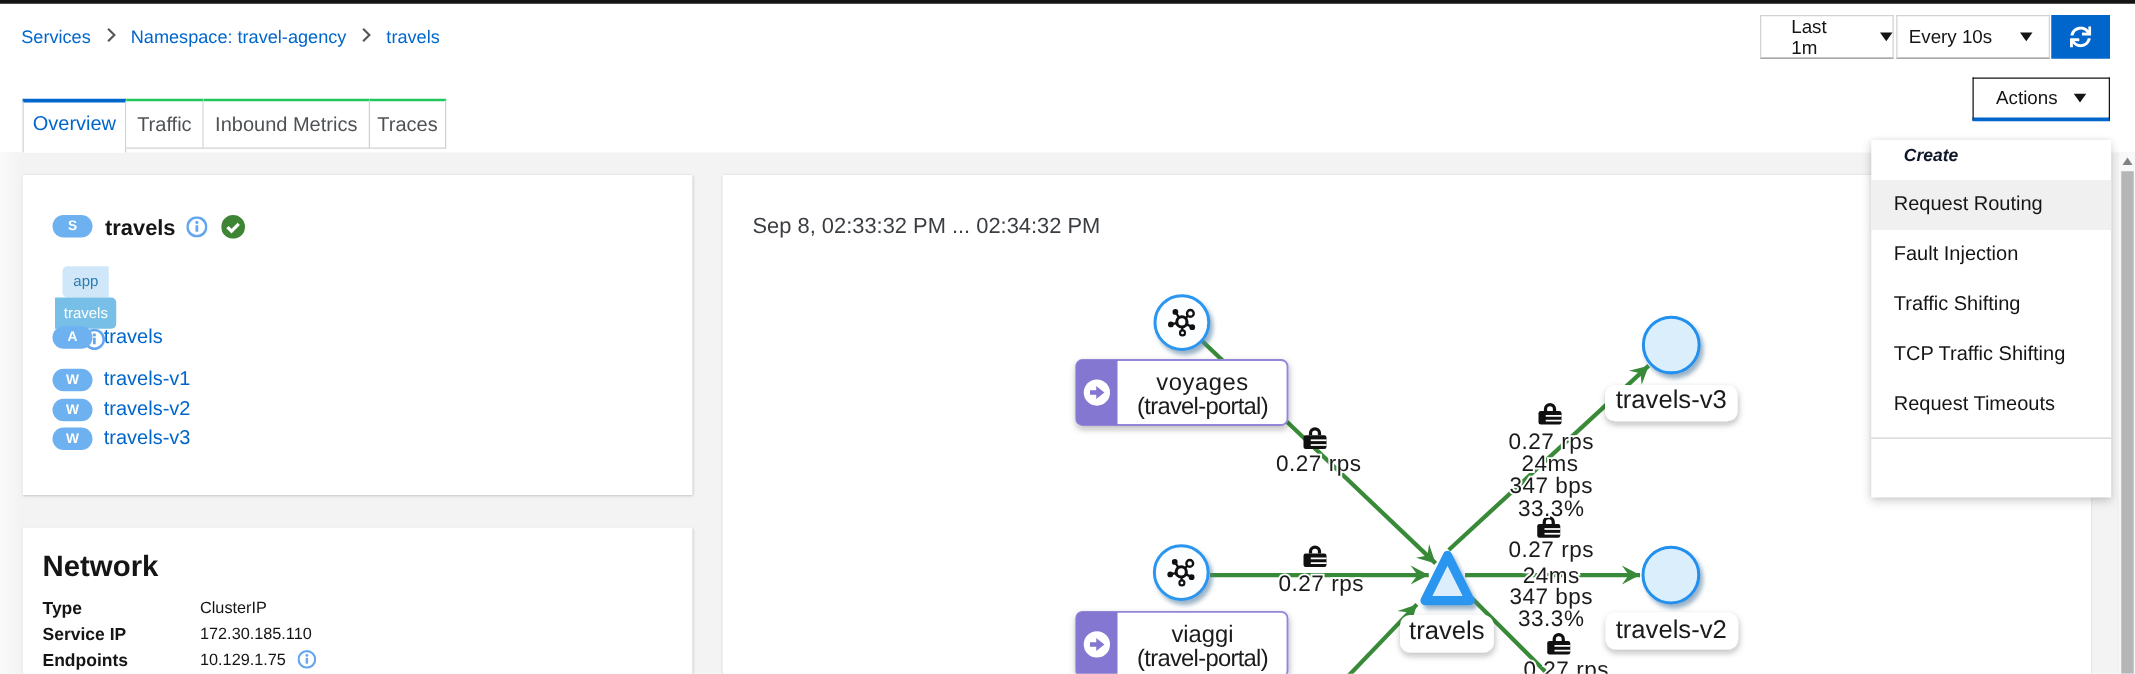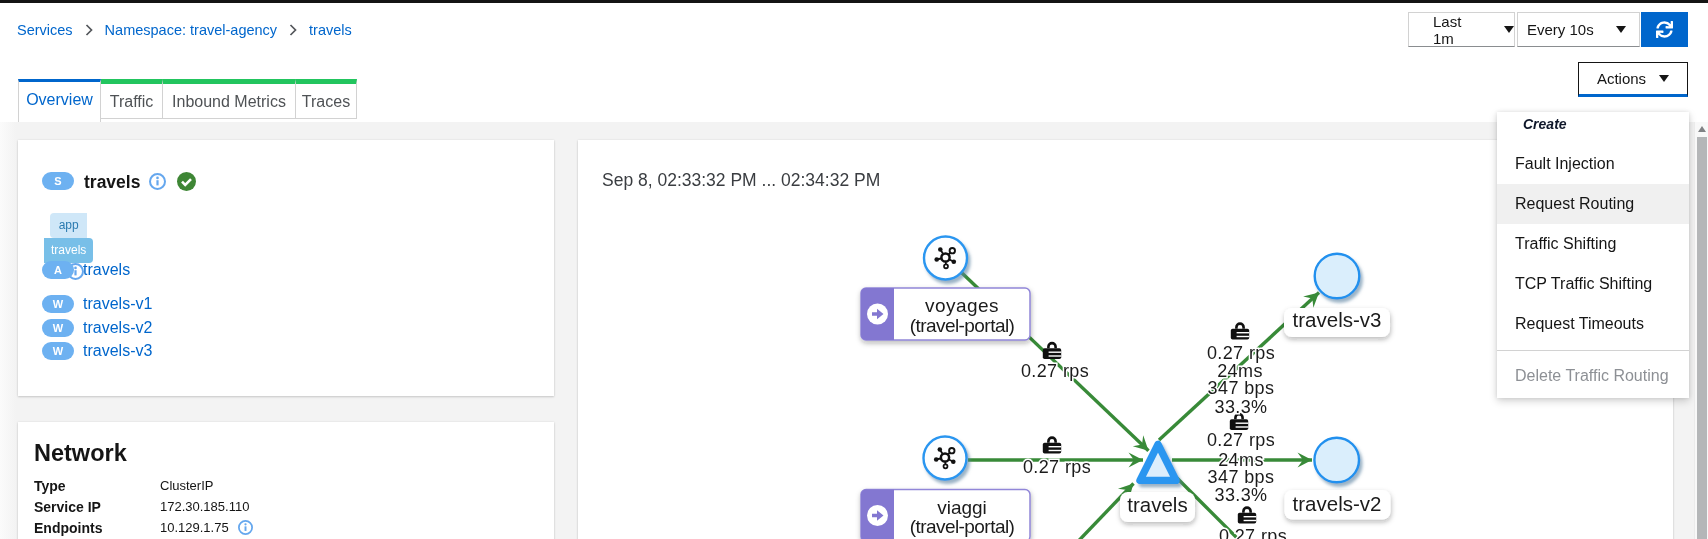--- a/index.html
+++ b/index.html
@@ -4,33 +4,33 @@
 <style>
   * { margin:0; padding:0; box-sizing:border-box; }
   html,body { width:1708px; height:539px; overflow:hidden; }
   body { position:relative; background:#fff; font-family:"Liberation Sans",sans-serif; color:#151515; }
   .abs { position:absolute; }
   .masthead { left:0; top:0; width:1708px; height:3px; background:#141414; }
   .contentbg { left:0; top:122px; width:1708px; height:417px; background:#f3f3f3; }
   .card { background:#fff; box-shadow:0 1px 2px rgba(3,3,3,.16), 0 0 2px rgba(3,3,3,.08); }
 
   
-  .crumbs { left:17px; top:22px; font-size:14.5px; display:flex; align-items:center; }
+  .crumbs { left:17px; top:22px; font-size:14.5px; display:flex; }
   .crumbs a { color:#0066cc; text-decoration:none; }
   .crumb-sep { display:inline-block; margin:0 12px; }
 
   
   .sel { border:1px solid #d2d2d2; border-bottom-color:#8a8d90; background:#fff; height:35px; top:12px; display:flex; align-items:center; font-size:15px; color:#151515; }
   .caret { width:0; height:0; border-left:5.5px solid transparent; border-right:5.5px solid transparent; border-top:7px solid #151515; display:inline-block; }
   .refreshbtn { left:1641px; top:12px; width:47px; height:35px; background:#0066cc; display:flex; align-items:center; justify-content:center; }
   .actionsbtn { left:1578px; top:62px; width:110px; height:35px; background:#fff; border:1px solid #151515; border-bottom:3px solid #0066cc; display:flex; align-items:center; justify-content:center; font-size:15px; gap:13px; }
 
   
   .tabs { left:18px; top:79px; width:339px; height:43px; }
-  .tab { position:absolute; top:0; height:40px; background:#fff; border-top:5px solid #22c55e; border-bottom:1px solid #d2d2d2; display:flex; align-items:center; justify-content:center; font-size:16px; color:#4f5255; padding-top:2px; }
+  .tab { position:absolute; top:0; height:40px; background:#fff; border-top:2px solid #22c55e; border-bottom:1px solid #d2d2d2; display:flex; align-items:center; justify-content:center; font-size:16px; color:#4f5255; padding-top:2px; }
   .tab { border-right:1px solid #d2d2d2; }
   .tab.active { border-top:3px solid #0066cc; border-bottom:none; border-left:1px solid #d2d2d2; height:43px; color:#0066cc; padding-top:0; padding-bottom:4px; }
 
   
   .menu { left:1497px; top:112px; width:192px; height:286px; background:#fff; box-shadow:0 3px 8px rgba(3,3,3,.18), 0 0 4px rgba(3,3,3,.09); padding-top:2px; font-size:16px; z-index:30; }
   .menu .hdr { height:24px; line-height:20px; padding-left:26px; margin-bottom:6px; font-size:14px; font-weight:bold; color:#0f172a;font-style:italic; }
   .menu .item { height:40px; line-height:40px; padding-left:18px; color:#151515; }
   .menu .item.hl { background:#f0f0f0; }
   .menu .divider { border-top:1px solid #d2d2d2; margin:6px 0 5px 0; }
   .menu .item.dis { color:#8d9095; }
@@ -259,25 +259,24 @@
         <text x="1241" y="466">24ms</text>
         <text x="1241" y="483">347 bps</text>
         <text x="1241" y="500.5">33.3%</text>
         <text x="1253" y="541.5">0.27 rps</text>
       </g>
     </svg>
   </div>
 
   <div class="abs menu">
     <div class="hdr">Create</div>
+    <div class="item hl">Request Routing</div>
     <div class="item">Fault Injection</div>
-    <div class="item hl">Request Routing</div>
     <div class="item">Traffic Shifting</div>
     <div class="item">TCP Traffic Shifting</div>
     <div class="item">Request Timeouts</div>
     <div class="divider"></div>
-    <div class="item dis">Delete Traffic Routing</div>
   </div>
 
   <div class="abs sbtrack">
     <div class="sbarrow"></div>
     <div class="sbthumb"></div>
   </div>
 
 </body></html>

